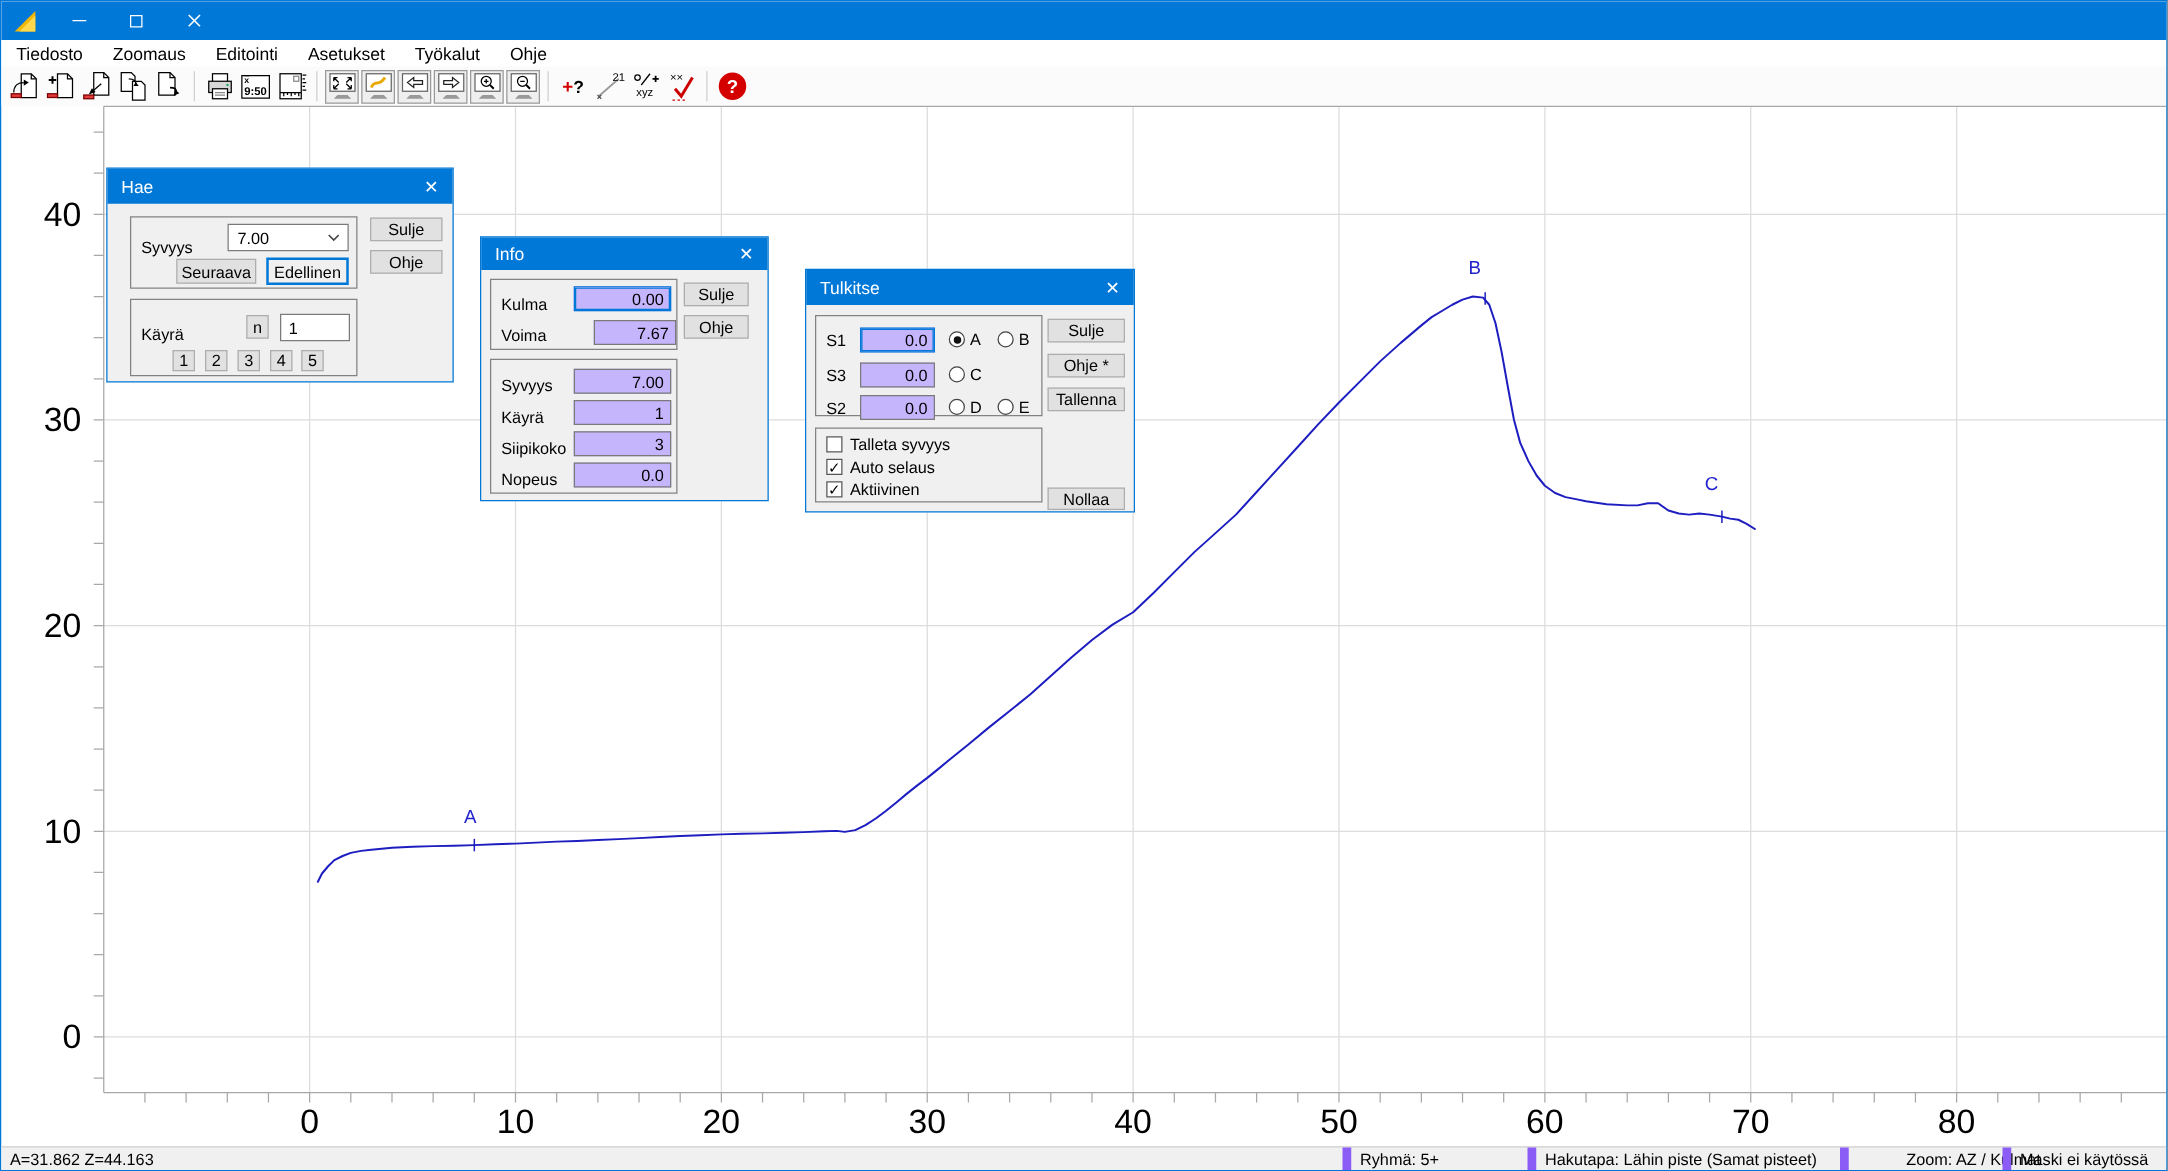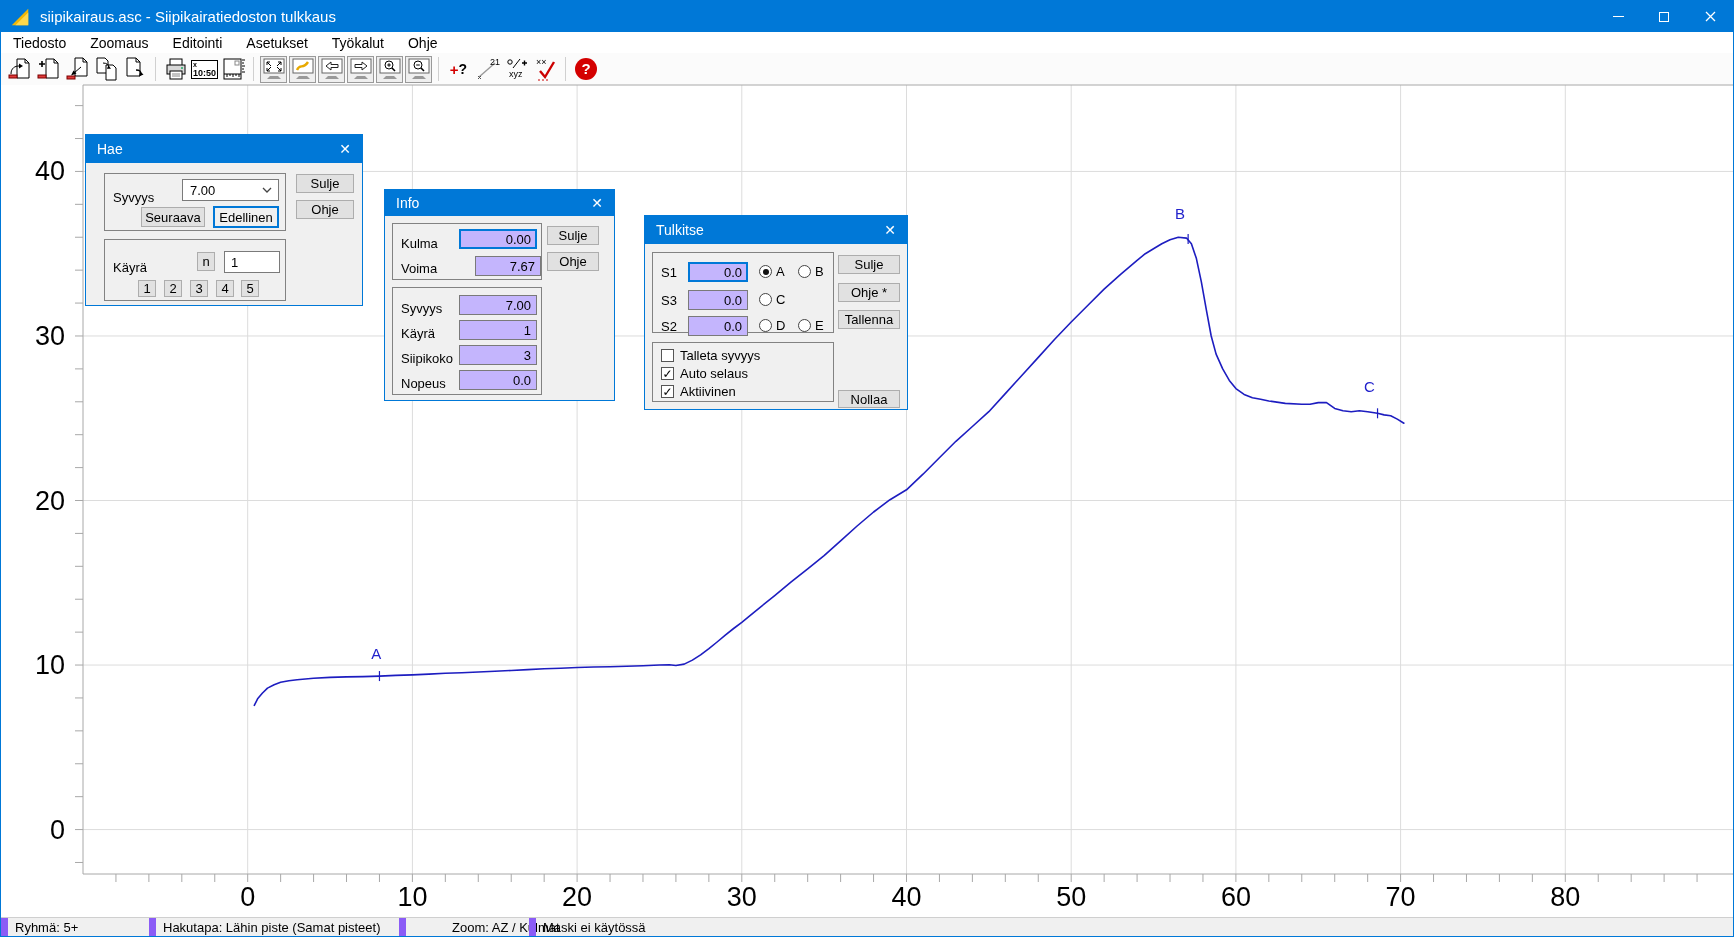--- a/index.html
+++ b/index.html
@@ -73,21 +73,20 @@
 </head>
 <body>
 
 <div class="window">
 
   <div class="titlebar">
     <svg class="app-icon" viewBox="0 0 24 24">
       <polygon points="3,21 21,21 21,3" fill="#f2b705"></polygon>
       <polygon points="7,21 21,21 21,7" fill="#ffd84d"></polygon>
     </svg>
-    <span class="title-text">siipikairaus.asc - Siipikairatiedoston tulkkaus</span>
     <div class="win-btns">
       <div class="win-btn">
           <span class="min-glyph"></span>
         </div>
       <div class="win-btn">
           <span class="max-glyph"></span>
         </div>
       <div class="win-btn">
         <svg width="11" height="11" viewBox="0 0 11 11">
             <path d="M1,1 L10,10 M10,1 L1,10" stroke="#fff" stroke-width="1.3"></path>
@@ -154,21 +153,21 @@
         <rect x="7" y="3" width="12" height="7" fill="#fff" stroke="#000"></rect>
         <rect x="4" y="9" width="18" height="9" fill="#d8d8d8" stroke="#000"></rect>
         <rect x="7" y="15" width="12" height="8" fill="#fff" stroke="#000"></rect>
         <path d="M9,18 h8 M9,20 h8" stroke="#888"></path>
           <circle cx="19" cy="12" r="1" fill="#2a6"></circle>
         </svg>
     </div>
     <div class="tb-btn">
       <div class="icon-scale">
         <span class="xbar">x</span>
-        <span>10:50</span>
+        <span>9:50</span>
       </div>
     </div>
     <div class="tb-btn">
       <svg width="26" height="26" viewBox="0 0 26 26">
         <rect x="3" y="3" width="17" height="20" fill="#fff" stroke="#000"></rect>
         <path d="M3,18 h17" stroke="#000"></path>
           <path d="M6,18 v3 M9,18 v2 M12,18 v3 M15,18 v2 M18,18 v3" stroke="#000"></path>
         <path d="M21,4 h3 M21,7 h2 M21,10 h3 M21,13 h2 M21,16 h3" stroke="#000"></path>
         <rect x="14" y="5" width="4" height="4" fill="none" stroke="#888"></rect>
         </svg>
@@ -488,19 +487,20 @@
         <span>Aktiivinen</span>
       </div>
     </div>
     <div class="btn" style="left:193px;top:39px;width:62px;height:19px;">Sulje</div>
     <div class="btn" style="left:193px;top:67px;width:62px;height:19px;">Ohje *</div>
     <div class="btn" style="left:193px;top:94px;width:62px;height:19px;">Tallenna</div>
     <div class="btn" style="left:193px;top:174px;width:62px;height:18px;">Nollaa</div>
   </div>
 
   <div class="statusbar">
+    <div class="sb-sec sb-first">A=31.862  Z=44.163</div>
     <div class="sb-sec" style="width:148px;">Ryhmä: 5+</div>
     <div class="sb-sec" style="width:250px;">Hakutapa: Lähin piste (Samat pisteet)</div>
     <div class="sb-sec" style="width:130px;padding-left:46px;">Zoom: AZ  /  Kulmat</div>
     <div class="sb-sec" style="width:131px;">Maski ei käytössä</div>
   </div>
 
 </div>
 
 </body></html>

